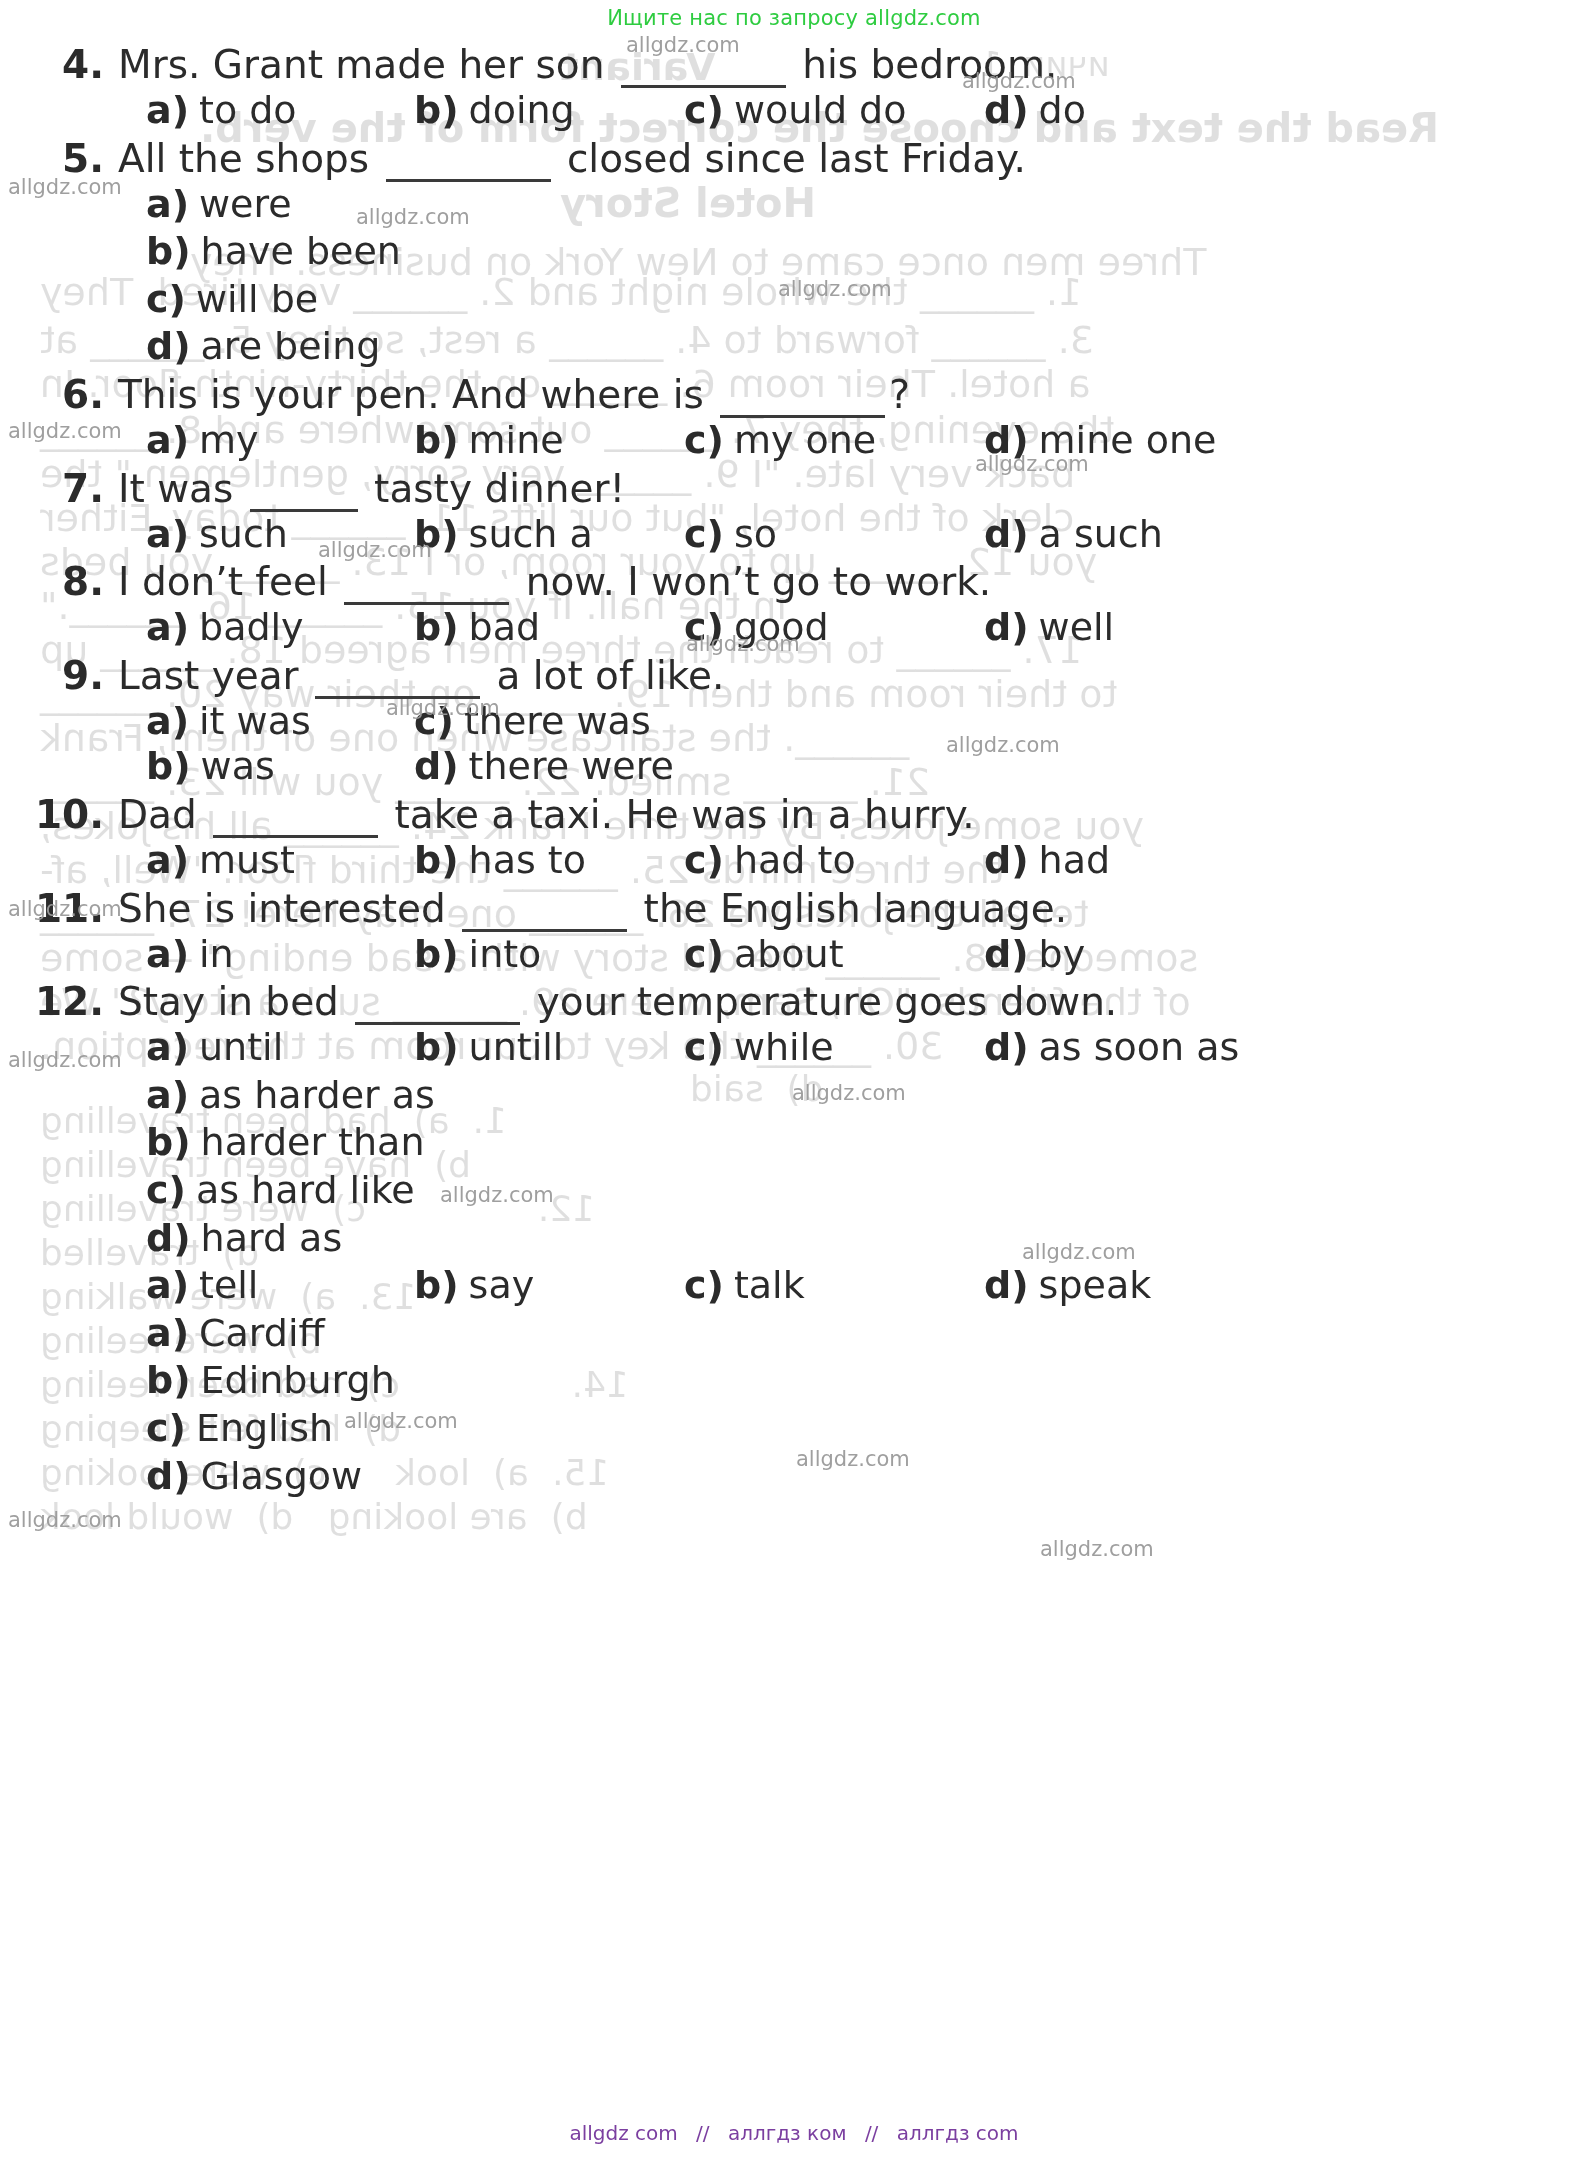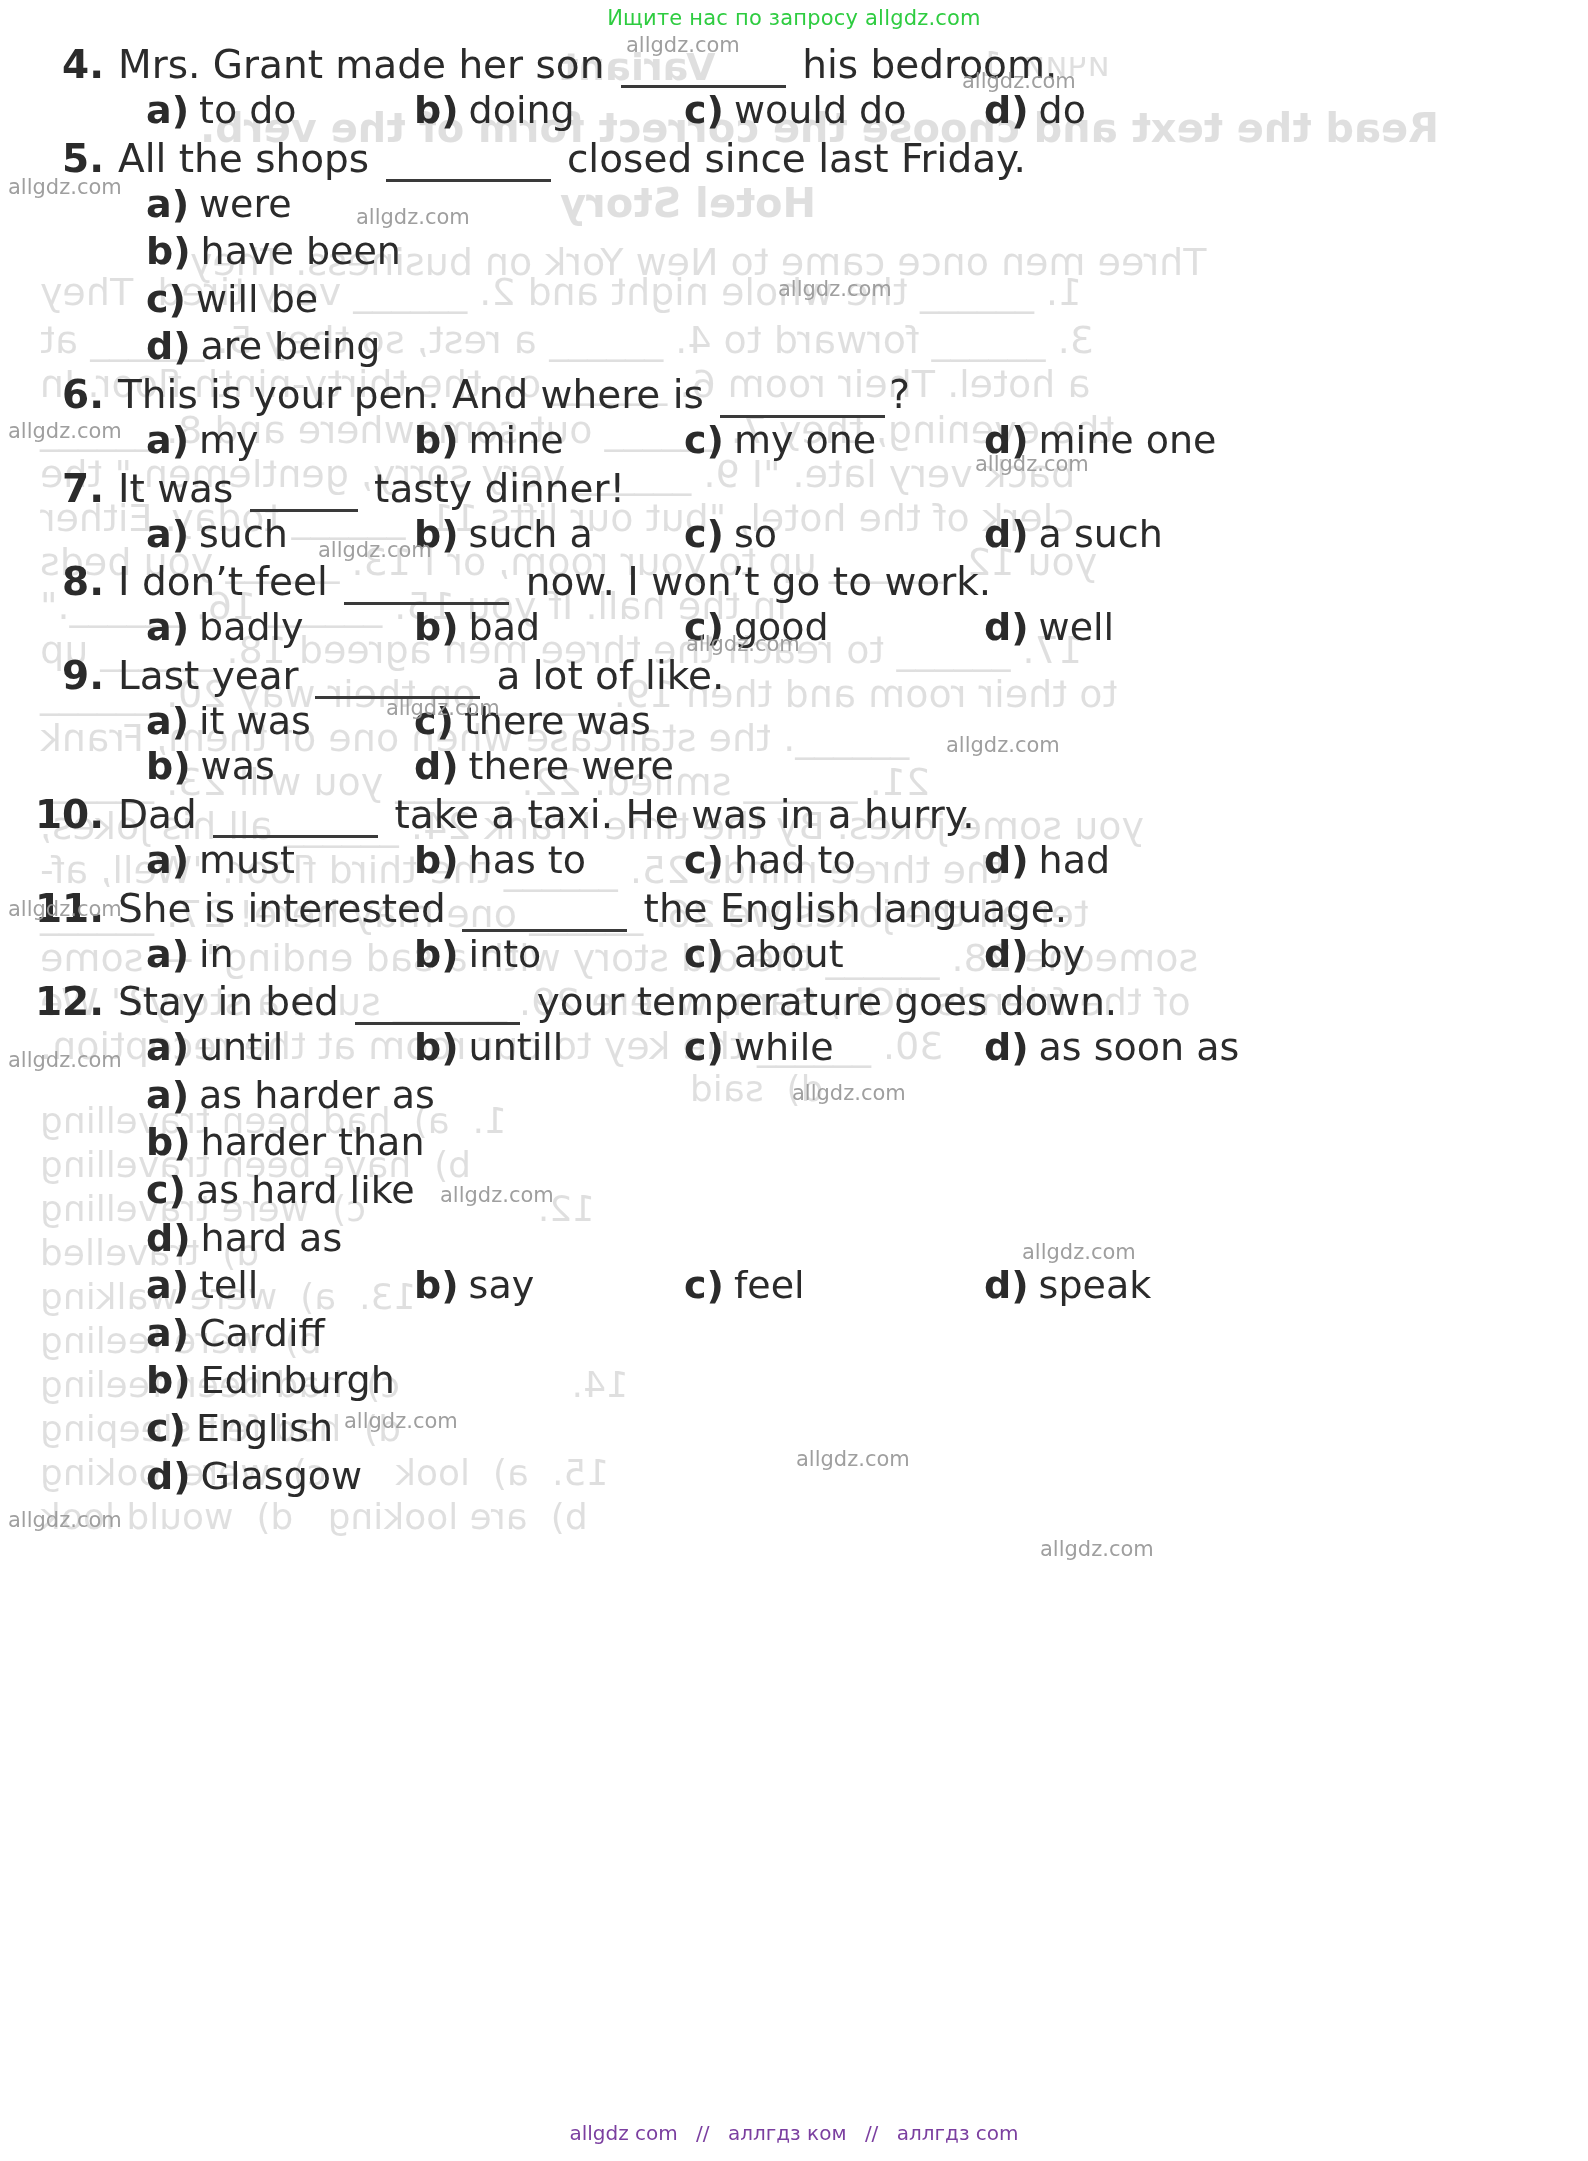--- a/index.html
+++ b/index.html
@@ -286,21 +286,21 @@
           <div class="opt"><span class="lab">a)</span><span>as harder as</span></div>
           <div class="opt"><span class="lab">b)</span><span>harder than</span></div>
           <div class="opt"><span class="lab">c)</span><span>as hard like</span></div>
           <div class="opt"><span class="lab">d)</span><span>hard as</span></div>
         </div>
       </div>
       <div class="q">
         <div class="opts cols">
           <div class="opt"><span class="lab">a)</span><span>tell</span></div>
           <div class="opt"><span class="lab">b)</span><span>say</span></div>
-          <div class="opt"><span class="lab">c)</span><span>feel</span></div>
+          <div class="opt"><span class="lab">c)</span><span>talk</span></div>
           <div class="opt"><span class="lab">d)</span><span>speak</span></div>
         </div>
       </div>
       <div class="q">
         <div class="opts stack">
           <div class="opt"><span class="lab">a)</span><span>Cardiff</span></div>
           <div class="opt"><span class="lab">b)</span><span>Edinburgh</span></div>
           <div class="opt"><span class="lab">c)</span><span>English</span></div>
           <div class="opt"><span class="lab">d)</span><span>Glasgow</span></div>
         </div>

